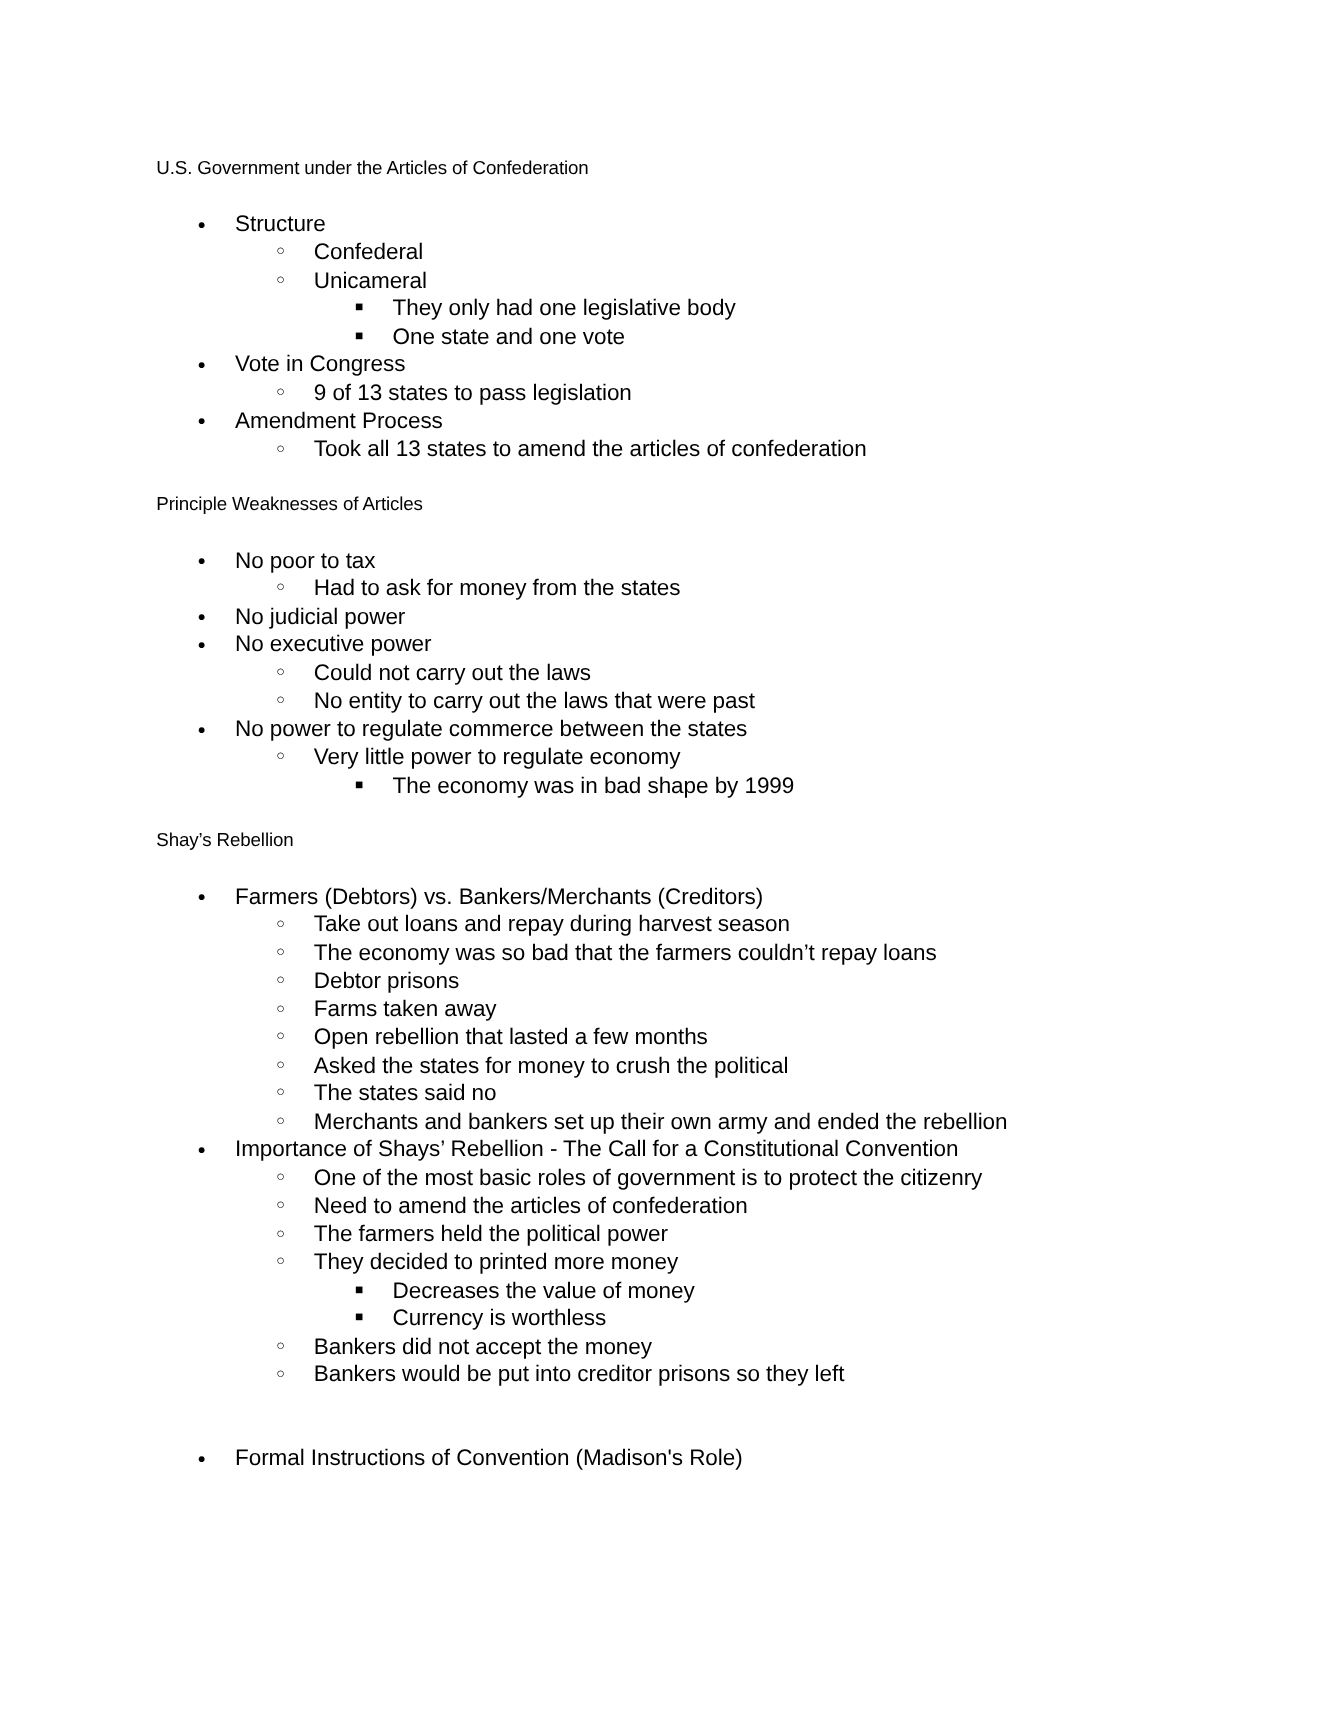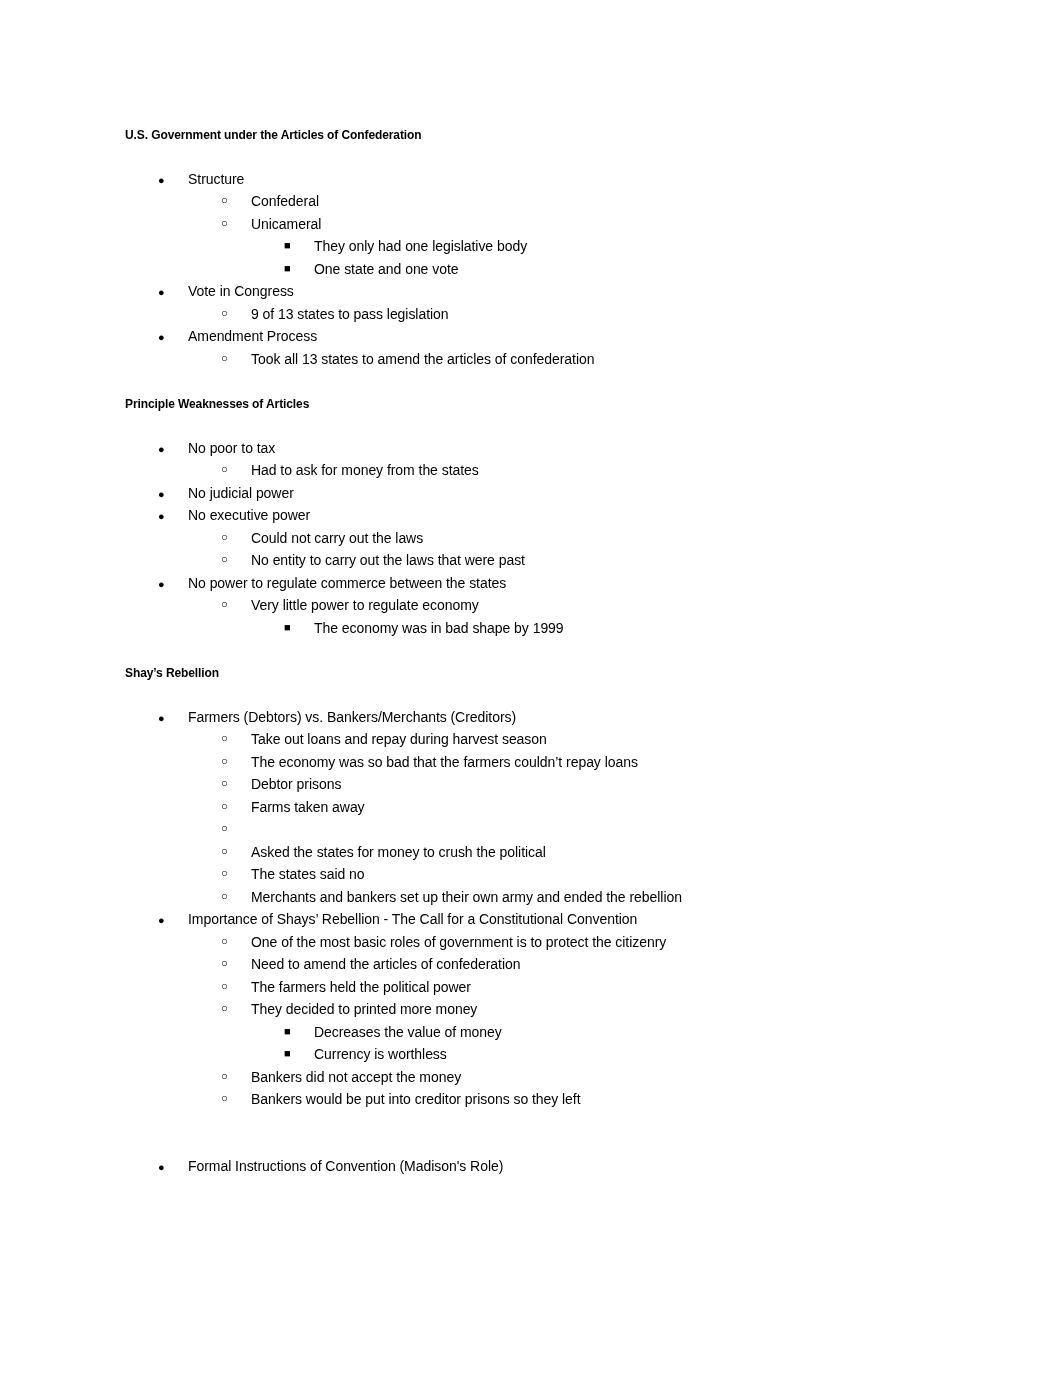--- a/index.html
+++ b/index.html
@@ -27,22 +27,22 @@
 
   .doc-body {
     position: absolute;
     left: 125px;
     top: 124px;
     width: 820px;
   }
 
   
   .section-heading {
-    font-size: 12px;
-    font-weight: bold;
+    font-size: 15px;
+    font-weight: normal;
     line-height: 22.5px;
     margin: 0;
     padding: 0;
     letter-spacing: -0.1px;
   }
 
   
   .section-gap {
     height: 21px;
   }
@@ -78,21 +78,21 @@
     display: inline-block;
     text-align: left;
     line-height: 22.5px;
     font-size: 16.5px;
   }
 
   .label {
     position: absolute;
     top: 0;
     line-height: 22.5px;
-    font-size: 14px;
+    font-size: 18px;
     letter-spacing: -0.05px;
   }
 
   
   .lvl1 > .bullet { left: 33px; }
   .lvl1 > .label  { left: 63px; }
 
   
   .lvl2 > .bullet { left: 96px; font-size: 13px; }
   .lvl2 > .label  { left: 126px; }
@@ -257,20 +257,21 @@
         </li>
         <li>
           <span class="row lvl2">
             <span class="bullet circle"></span>
             <span class="label">Farms taken away</span>
           </span>
         </li>
         <li>
           <span class="row lvl2">
             <span class="bullet circle"></span>
+            <span class="label">Open rebellion that lasted a few months</span>
           </span>
         </li>
         <li>
           <span class="row lvl2">
             <span class="bullet circle"></span>
             <span class="label">Asked the states for money to crush the political</span>
           </span>
         </li>
         <li>
           <span class="row lvl2">

